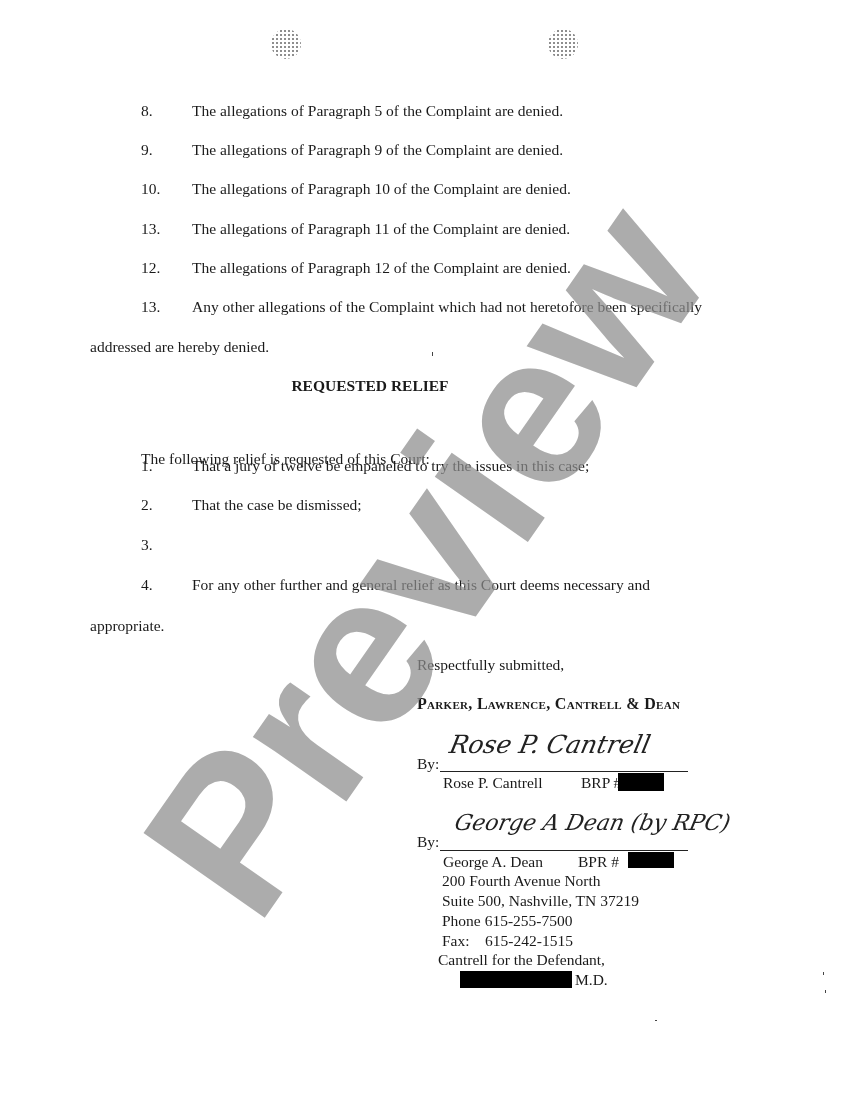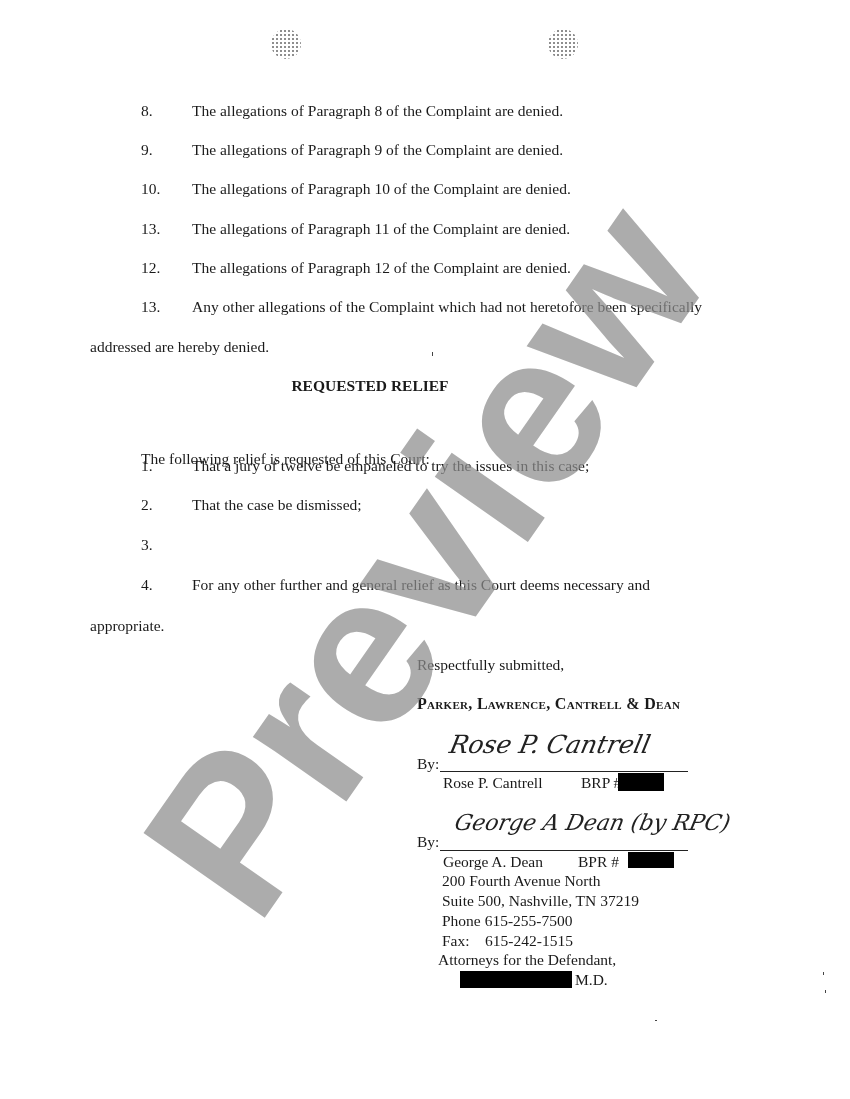--- a/index.html
+++ b/index.html
@@ -23,21 +23,21 @@
   </style>
 </head>
 <body>
 
 <div class="page">
 
   <div class="seal" style="left:271px;"></div>
   <div class="seal" style="left:548px;"></div>
 
   <div class="num" style="left:141px; top:102px;">8.</div>
-  <div class="line" style="left:192px; top:102px;">The allegations of Paragraph 8 of the Complaint are denied.</div>
+  <div class="line" style="left:192px; top:102px;">The allegations of Paragraph 5 of the Complaint are denied.</div>
 
   <div class="num" style="left:141px; top:141px;">9.</div>
   <div class="line" style="left:192px; top:141px;">The allegations of Paragraph 9 of the Complaint are denied.</div>
 
   <div class="num" style="left:141px; top:180px;">10.</div>
   <div class="line" style="left:192px; top:180px;">The allegations of Paragraph 10 of the Complaint are denied.</div>
 
   <div class="num" style="left:141px; top:220px;">13.</div>
   <div class="line" style="left:192px; top:220px;">The allegations of Paragraph 11 of the Complaint are denied.</div>
 
@@ -77,21 +77,21 @@
   <div class="sigline" style="left:440px; top:849px; width:248px;"></div>
   <div class="sig" style="left:455px; top:810px; font-size:22px;">George A Dean (by RPC)</div>
   <div class="line" style="left:443px; top:853px;">George A. Dean</div>
   <div class="line" style="left:578px; top:853px;">BPR #</div>
   <div class="redact" style="left:628px; top:852px; width:46px; height:16px;"></div>
 
   <div class="line" style="left:442px; top:872px;">200 Fourth Avenue North</div>
   <div class="line" style="left:442px; top:892px;">Suite 500, Nashville, TN 37219</div>
   <div class="line" style="left:442px; top:912px;">Phone 615-255-7500</div>
   <div class="line" style="left:442px; top:932px; white-space:pre;">Fax:    615-242-1515</div>
-  <div class="line" style="left:438px; top:951px;">Attorneys for the Defendant,</div>
+  <div class="line" style="left:438px; top:951px;">Cantrell for the Defendant,</div>
   <div class="redact" style="left:460px; top:971px; width:112px; height:17px;"></div>
   <div class="line" style="left:575px; top:971px;">M.D.</div>
 
   <div class="speck" style="left:432px; top:352px; width:1px; height:4px;"></div>
   <div class="speck" style="left:823px; top:972px; width:1px; height:3px;"></div>
   <div class="speck" style="left:825px; top:990px; width:1px; height:3px;"></div>
   <div class="speck" style="left:655px; top:1020px; width:2px; height:1px;"></div>
 
   <div class="watermark">Preview</div>
 </div>

